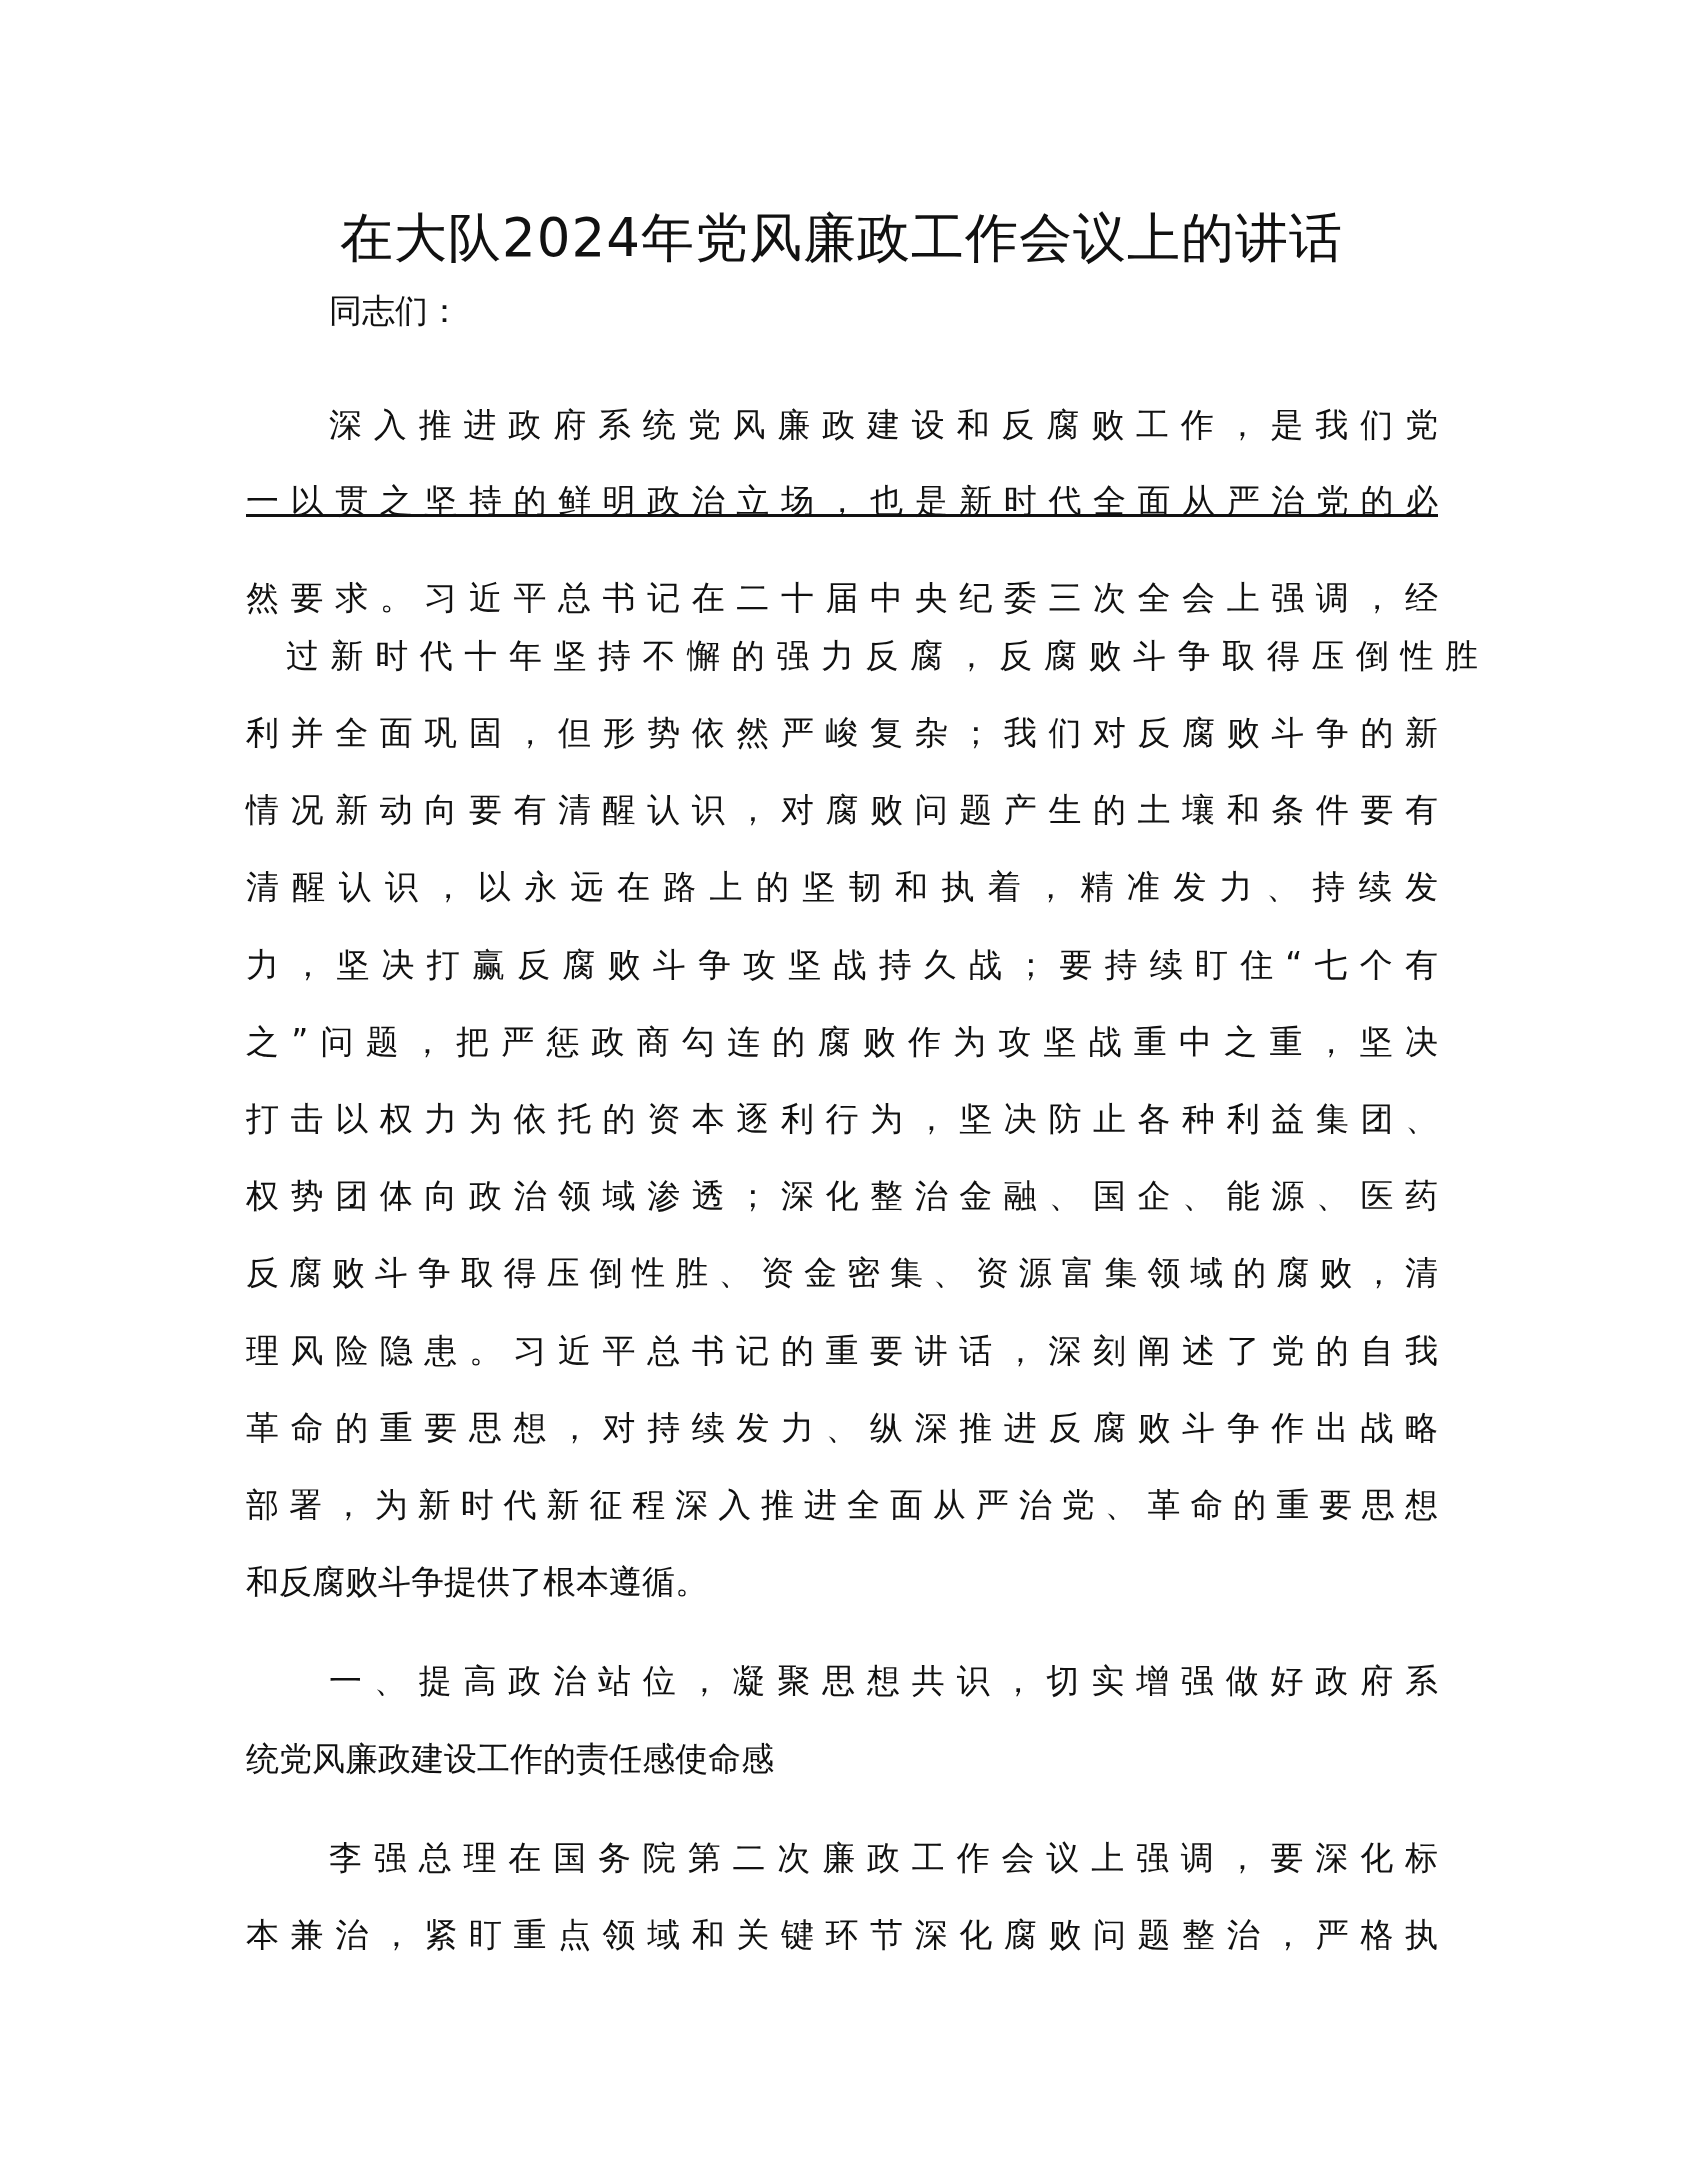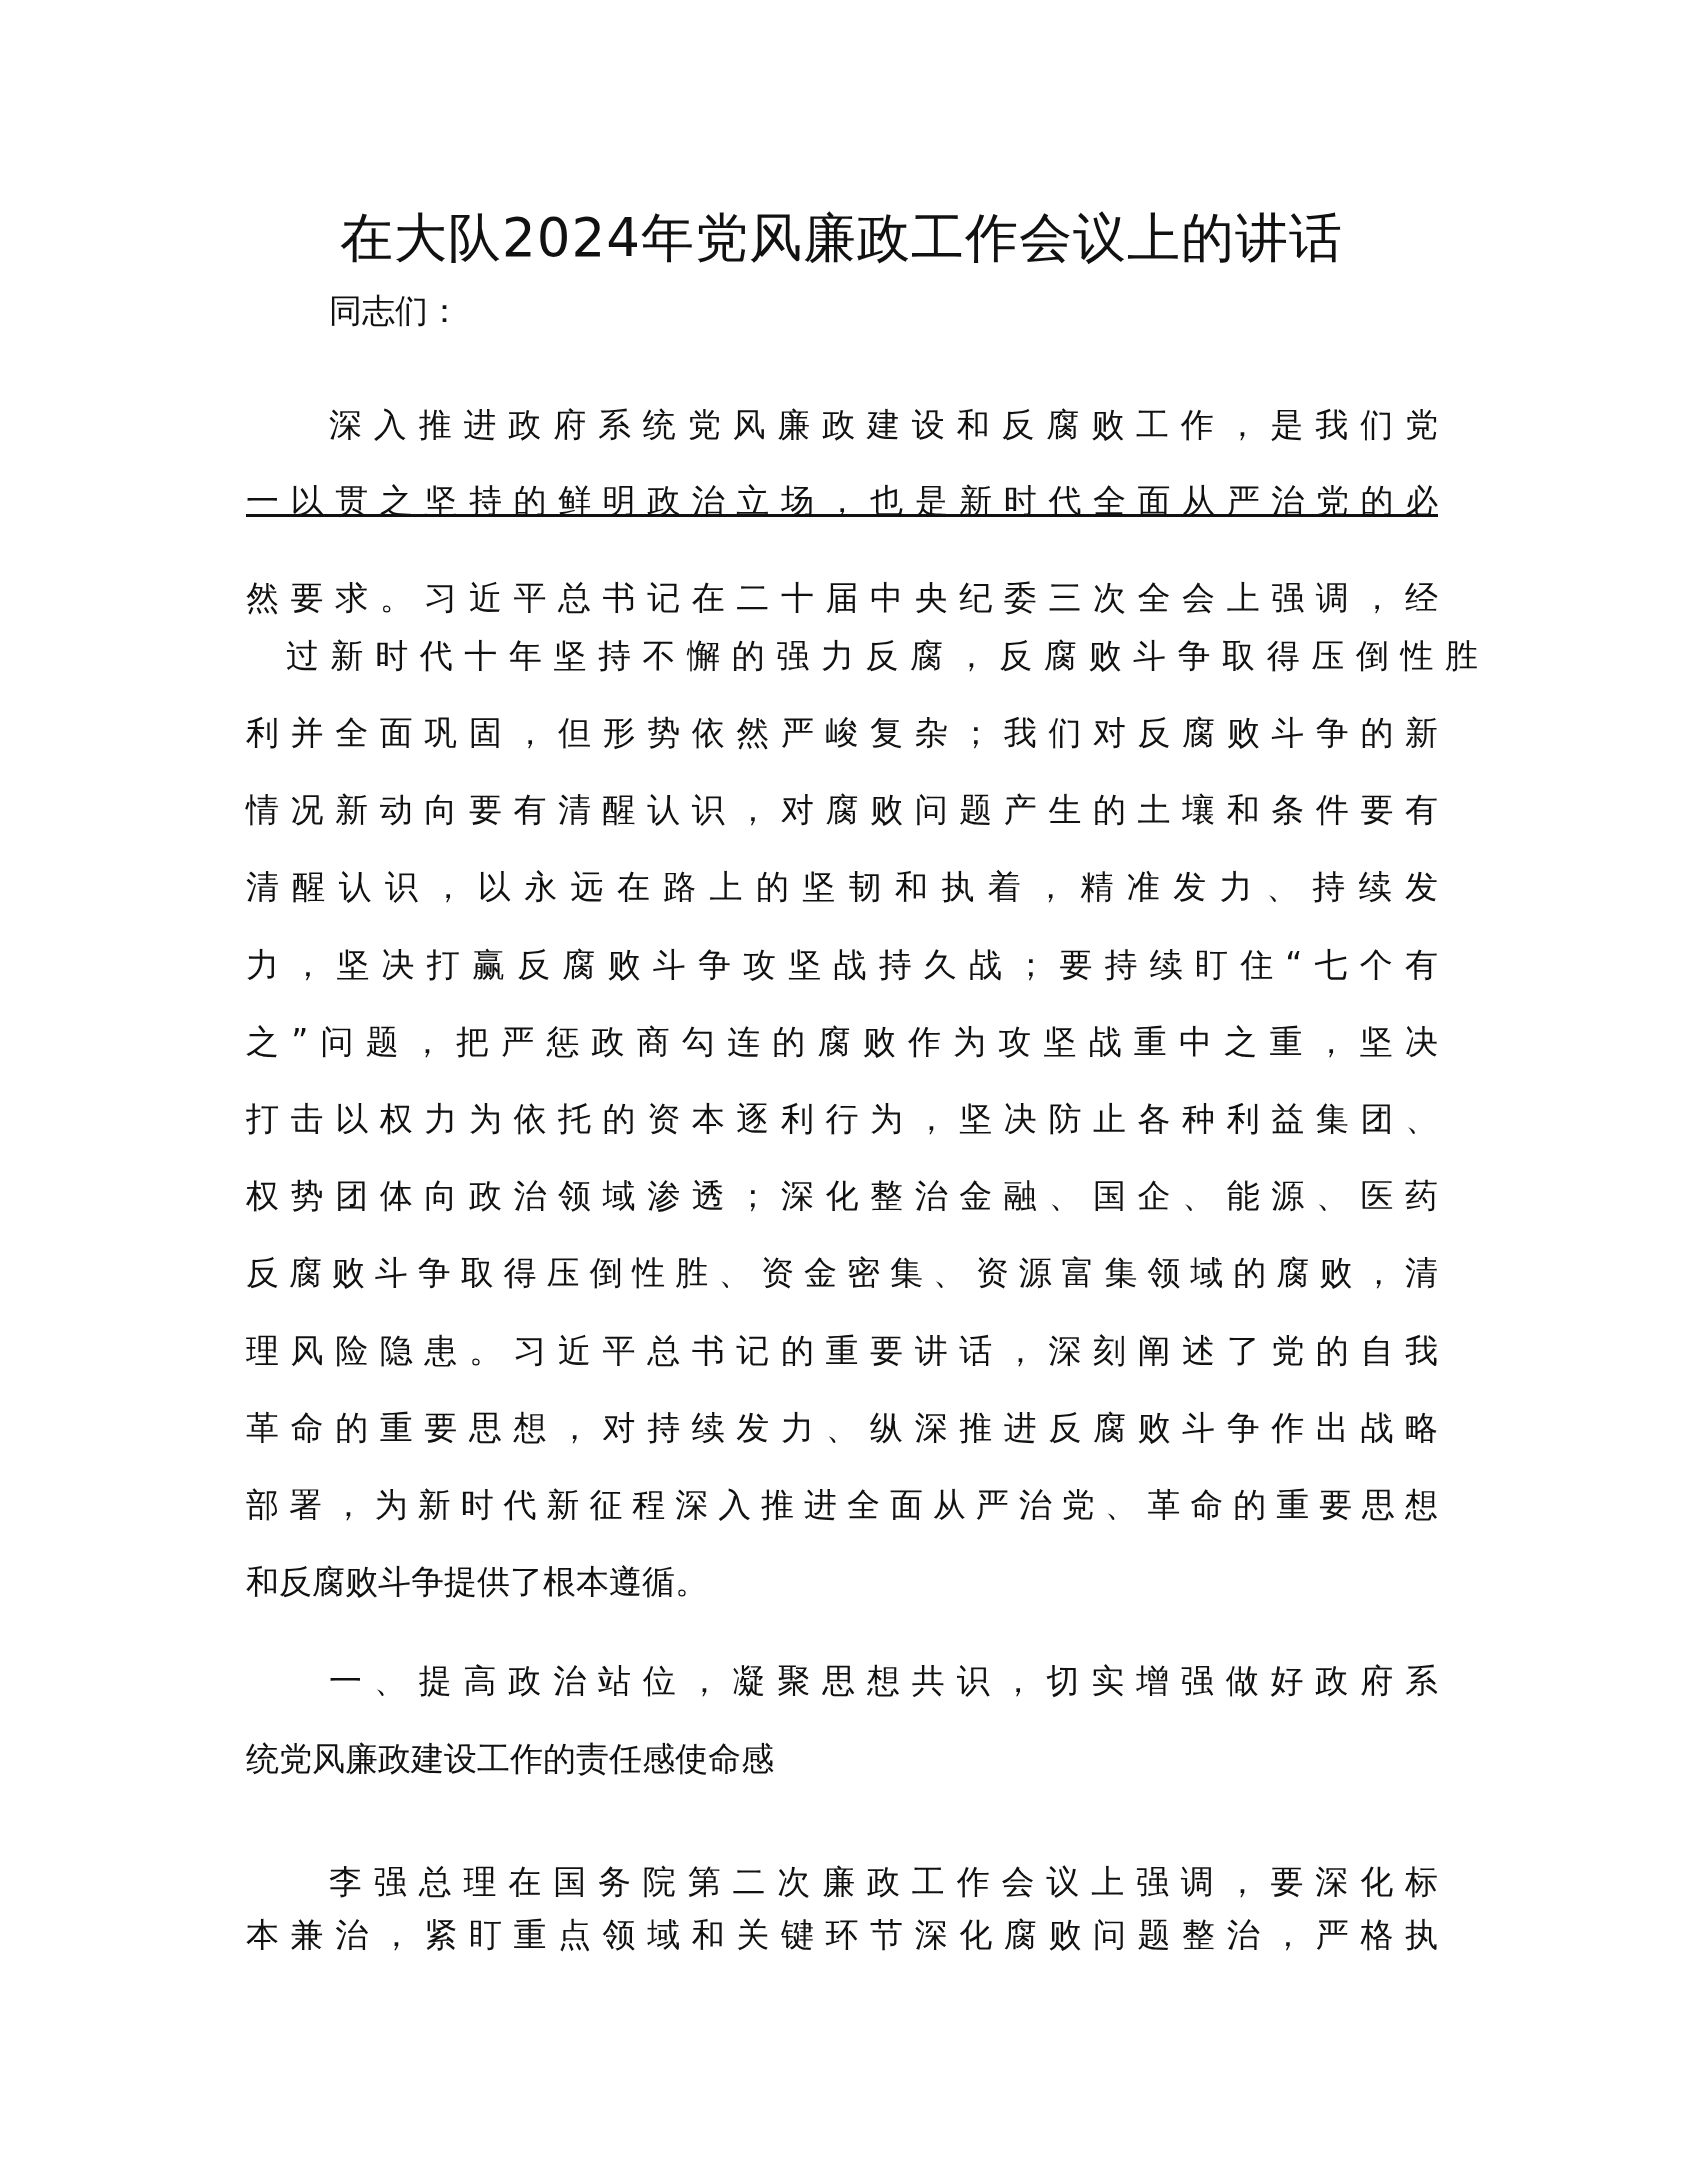--- a/index.html
+++ b/index.html
@@ -80,18 +80,18 @@
     <div class="line" style="top:1477px;">部署，为新时代新征程深入推进全面从严治党、革命的重要思想</div>
     <div class="line last" style="top:1554px;">和反腐败斗争提供了根本遵循。</div>
   </div>
 
   <div>
     <div class="line indent" style="top:1653px;">一、提高政治站位，凝聚思想共识，切实增强做好政府系</div>
     <div class="line last" style="top:1731px;">统党风廉政建设工作的责任感使命感</div>
   </div>
 
   <div>
-    <div class="line indent" style="top:1830px;margin-top:24px;">李强总理在国务院第二次廉政工作会议上强调，要深化标</div>
+    <div class="line indent" style="top:1830px;">李强总理在国务院第二次廉政工作会议上强调，要深化标</div>
     <div class="line" style="top:1907px;">本兼治，紧盯重点领域和关键环节深化腐败问题整治，严格执</div>
   </div>
 
 </div>
 
 
 </body></html>

